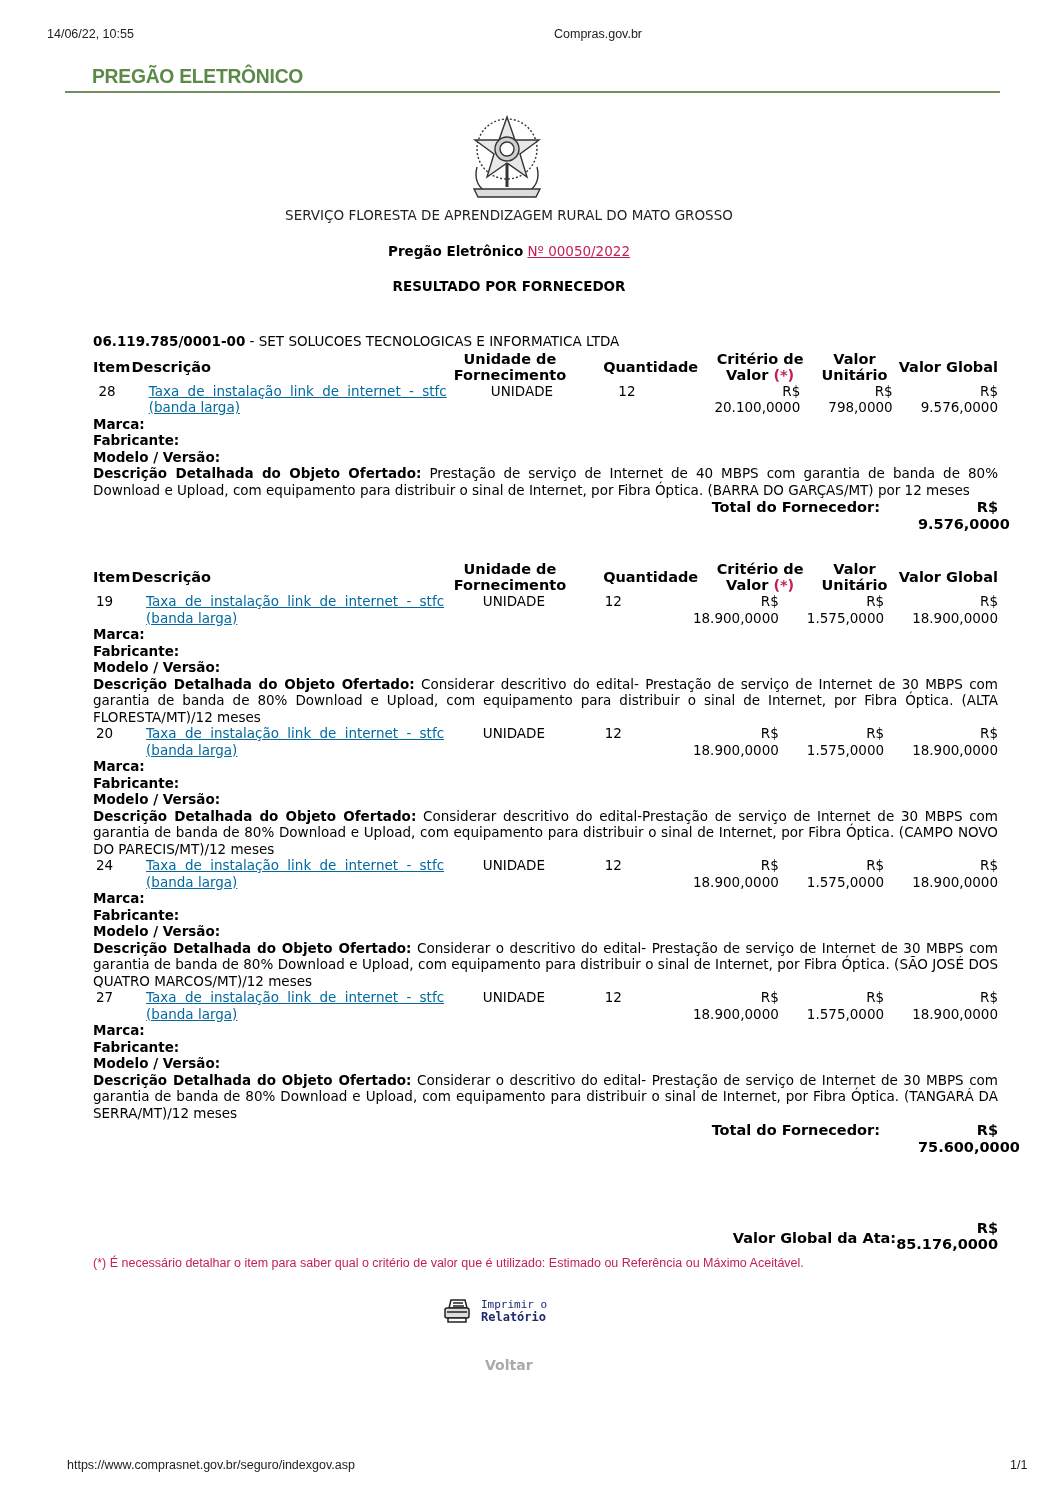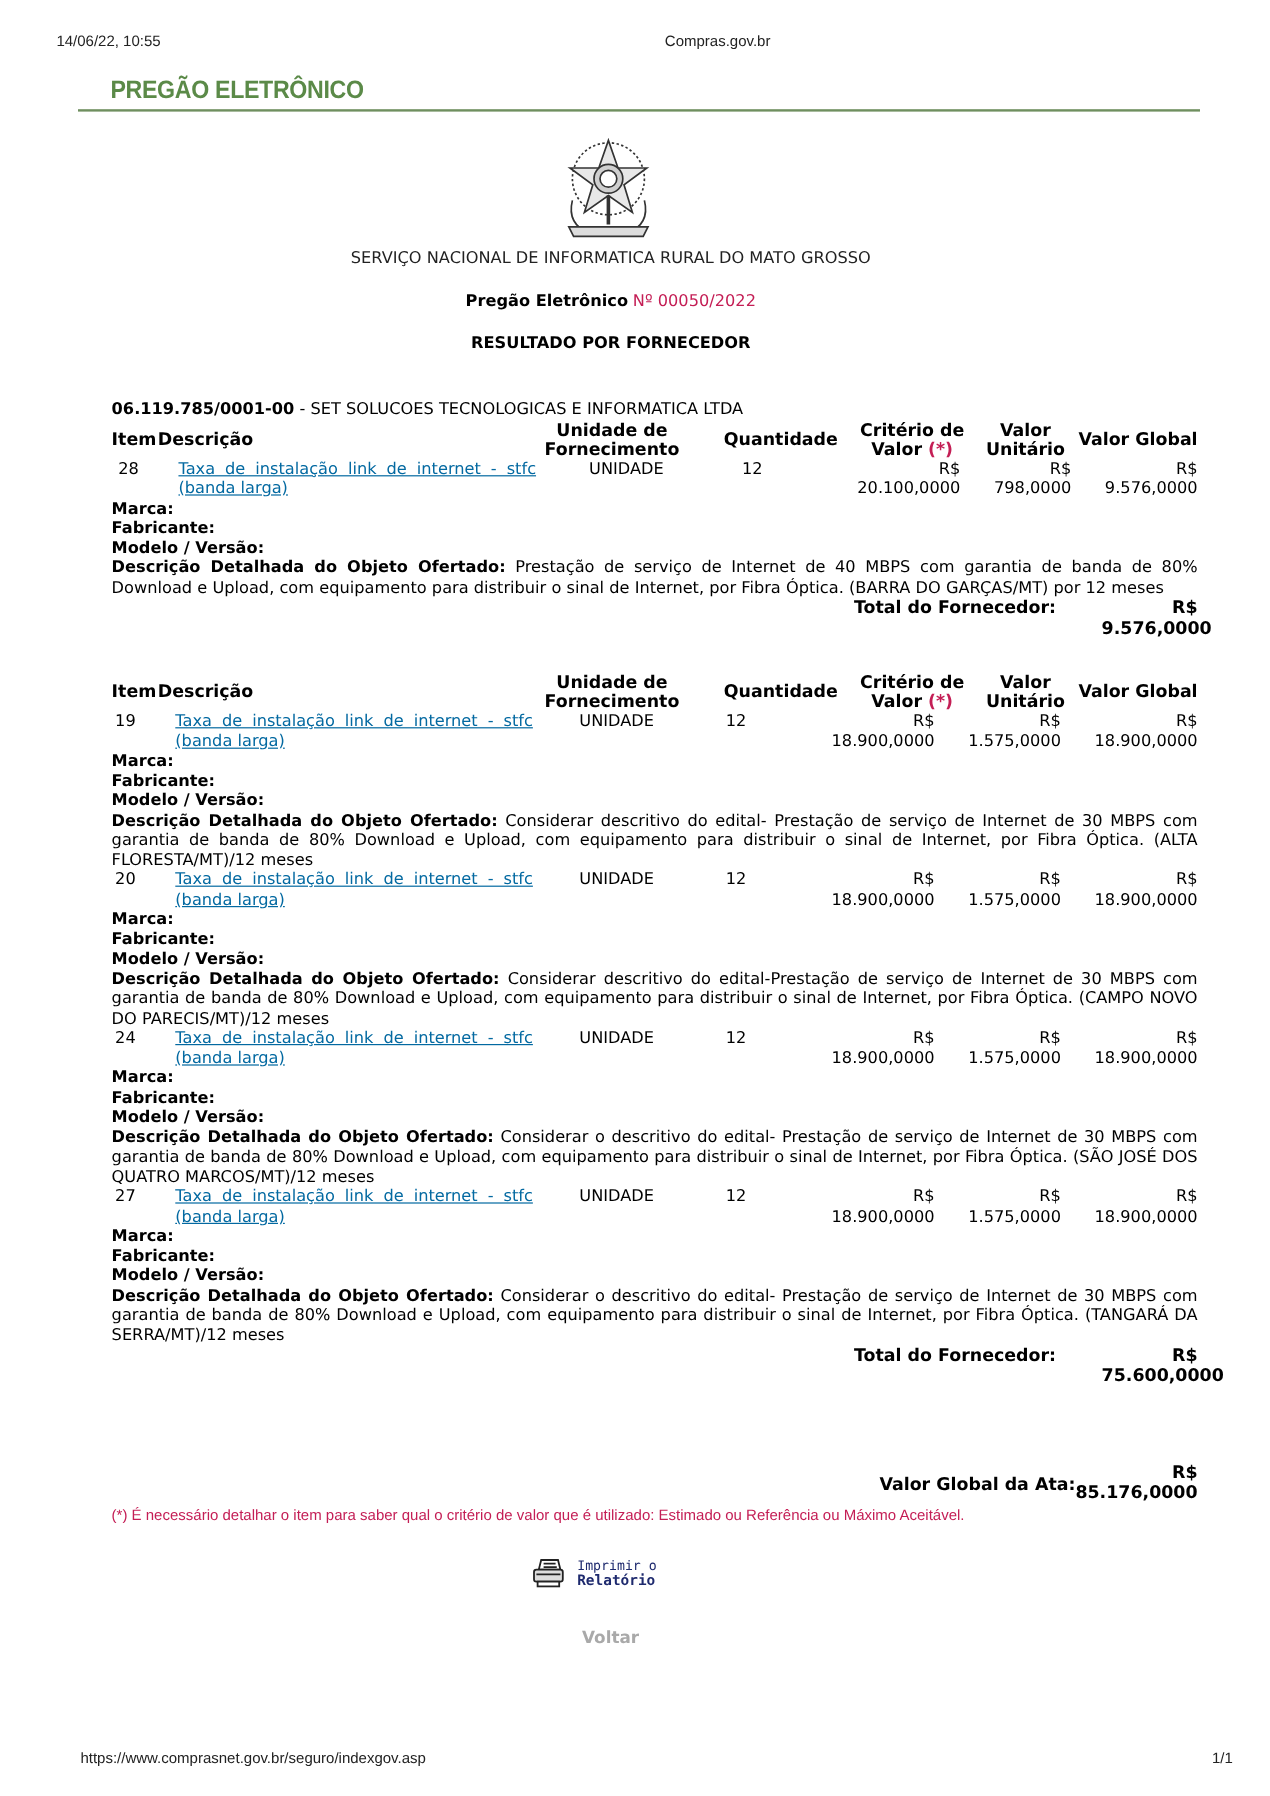--- a/index.html
+++ b/index.html
@@ -7,21 +7,21 @@
          font-family: "DejaVu Sans", sans-serif; color: #000; }
   .print-hdr { position: absolute; top: 27px; font-family: "Liberation Sans", sans-serif; font-size: 12.5px; color: #222; }
   .print-ftr { position: absolute; top: 1458px; font-family: "Liberation Sans", sans-serif; font-size: 12.5px; color: #222; margin-left: 20px; }
   .page-title { position: absolute; left: 92px; top: 64px; font-family: "Liberation Sans", sans-serif;
                 font-weight: bold; font-size: 21px; color: #5b8a48; letter-spacing: -0.3px; transform: scaleX(0.92); transform-origin: left; }
   .title-rule { position: absolute; left: 65px; top: 91px; width: 935px; height: 2px; background: #6f8f5f; }
   .coat { position: absolute; left: 462px; top: 107px; width: 90px; height: 98px; }
   .org { position: absolute; left: 0; width: 1018px; top: 207px; text-align: center; font-size: 13.5px; color: #222; }
   .pregao { position: absolute; left: 0; width: 1018px; top: 243px; text-align: center; font-size: 13.5px; }
   .pregao b { font-weight: bold; }
-  .pregao .num { color: #c41e55; margin-left: 4px; }
+  .pregao .num { color: #c41e55; margin-left: 4px; text-decoration: underline; }
   .resultado { position: absolute; left: 0; width: 1018px; top: 278px; text-align: center; font-size: 13.5px; font-weight: bold; }
   .content { position: absolute; left: 93px; width: 905px; font-size: 13.5px; line-height: 16.5px; }
   .supplier-hdr { font-size: 13.5px; }
   .supplier-hdr b { font-weight: bold; }
   .thead { display: flex; align-items: center; font-weight: bold; font-size: 14.5px; line-height: 16px; margin-top: 1px; }
   .row { display: flex; align-items: flex-start; gap: 28px; }
   .c-item { width: 38px; }
   .c-desc { width: 320px; }
   .c-unid { width: 150px; text-align: center; }
   .c-qtd { width: 108px; text-align: left; margin-left: 21px; }
@@ -63,21 +63,21 @@
     <circle cx="45" cy="42" r="30" stroke-dasharray="2 2"></circle>
     <polygon points="45,10 53,33 77,33 58,47 65,70 45,56 25,70 32,47 13,33 37,33" fill="#e8e8e8"></polygon>
     <circle cx="45" cy="42" r="12" fill="#cfcfcf"></circle>
     <circle cx="45" cy="42" r="7" fill="#fff"></circle>
     <path d="M15 60 Q10 80 30 88 M75 60 Q80 80 60 88"></path>
     <path d="M12 82 L78 82 L74 90 L16 90 Z" fill="#ddd"></path>
     <line x1="45" y1="56" x2="45" y2="80" stroke-width="3"></line>
   </g>
 </svg>
 
-<div class="org">SERVIÇO NACIONAL DE INFORMATICA RURAL DO MATO GROSSO</div>
+<div class="org">SERVIÇO FLORESTA DE APRENDIZAGEM RURAL DO MATO GROSSO</div>
 <div class="pregao">
   <b>Pregão Eletrônico</b><span class="num">Nº 00050/2022</span>
 </div>
 <div class="resultado">RESULTADO POR FORNECEDOR</div>
 
 <div class="content" style="top:333px">
   <div class="supplier-hdr"><b>06.119.785/0001-00</b><span> - SET SOLUCOES TECNOLOGICAS E INFORMATICA LTDA</span></div>
   <div class="thead">
     <div class="c-item">Item</div>
     <div class="c-desc" style="width:318px">Descrição</div>

